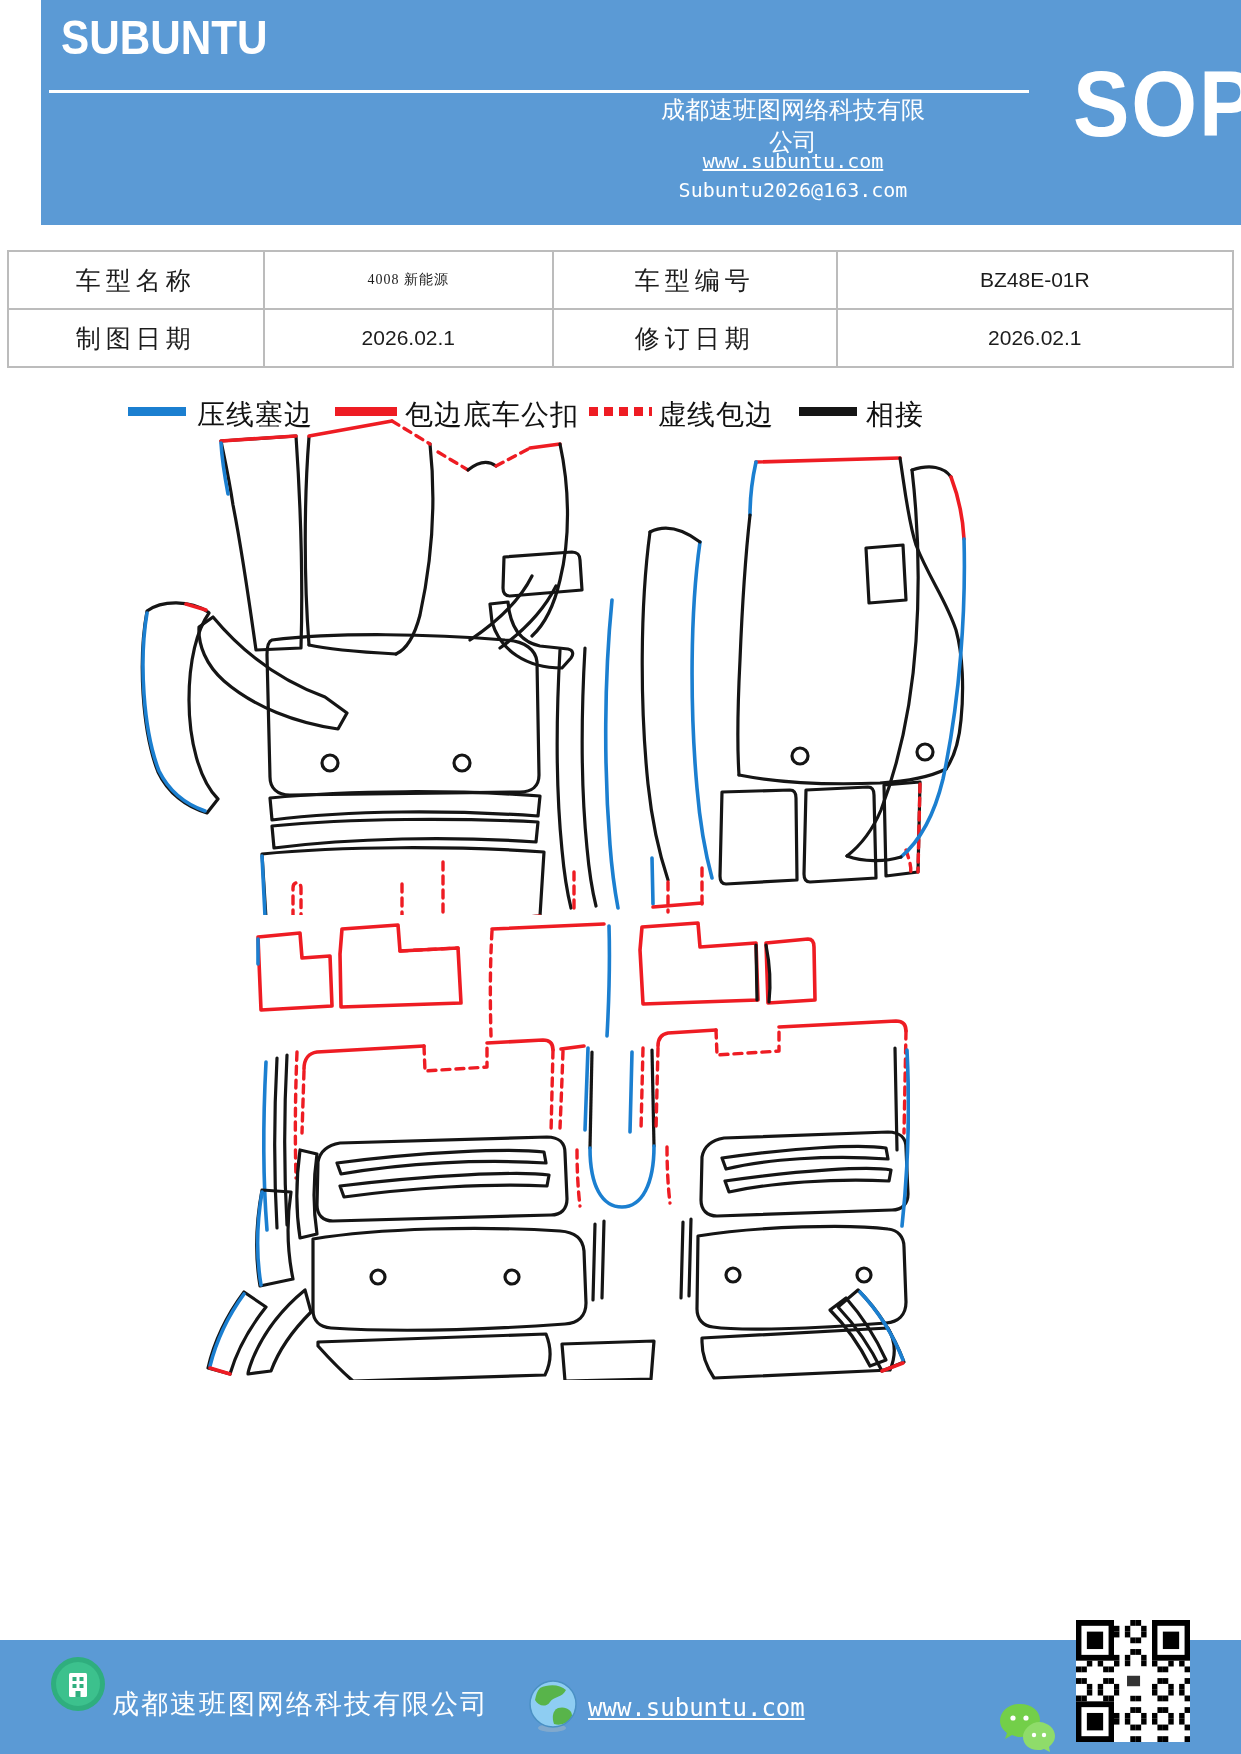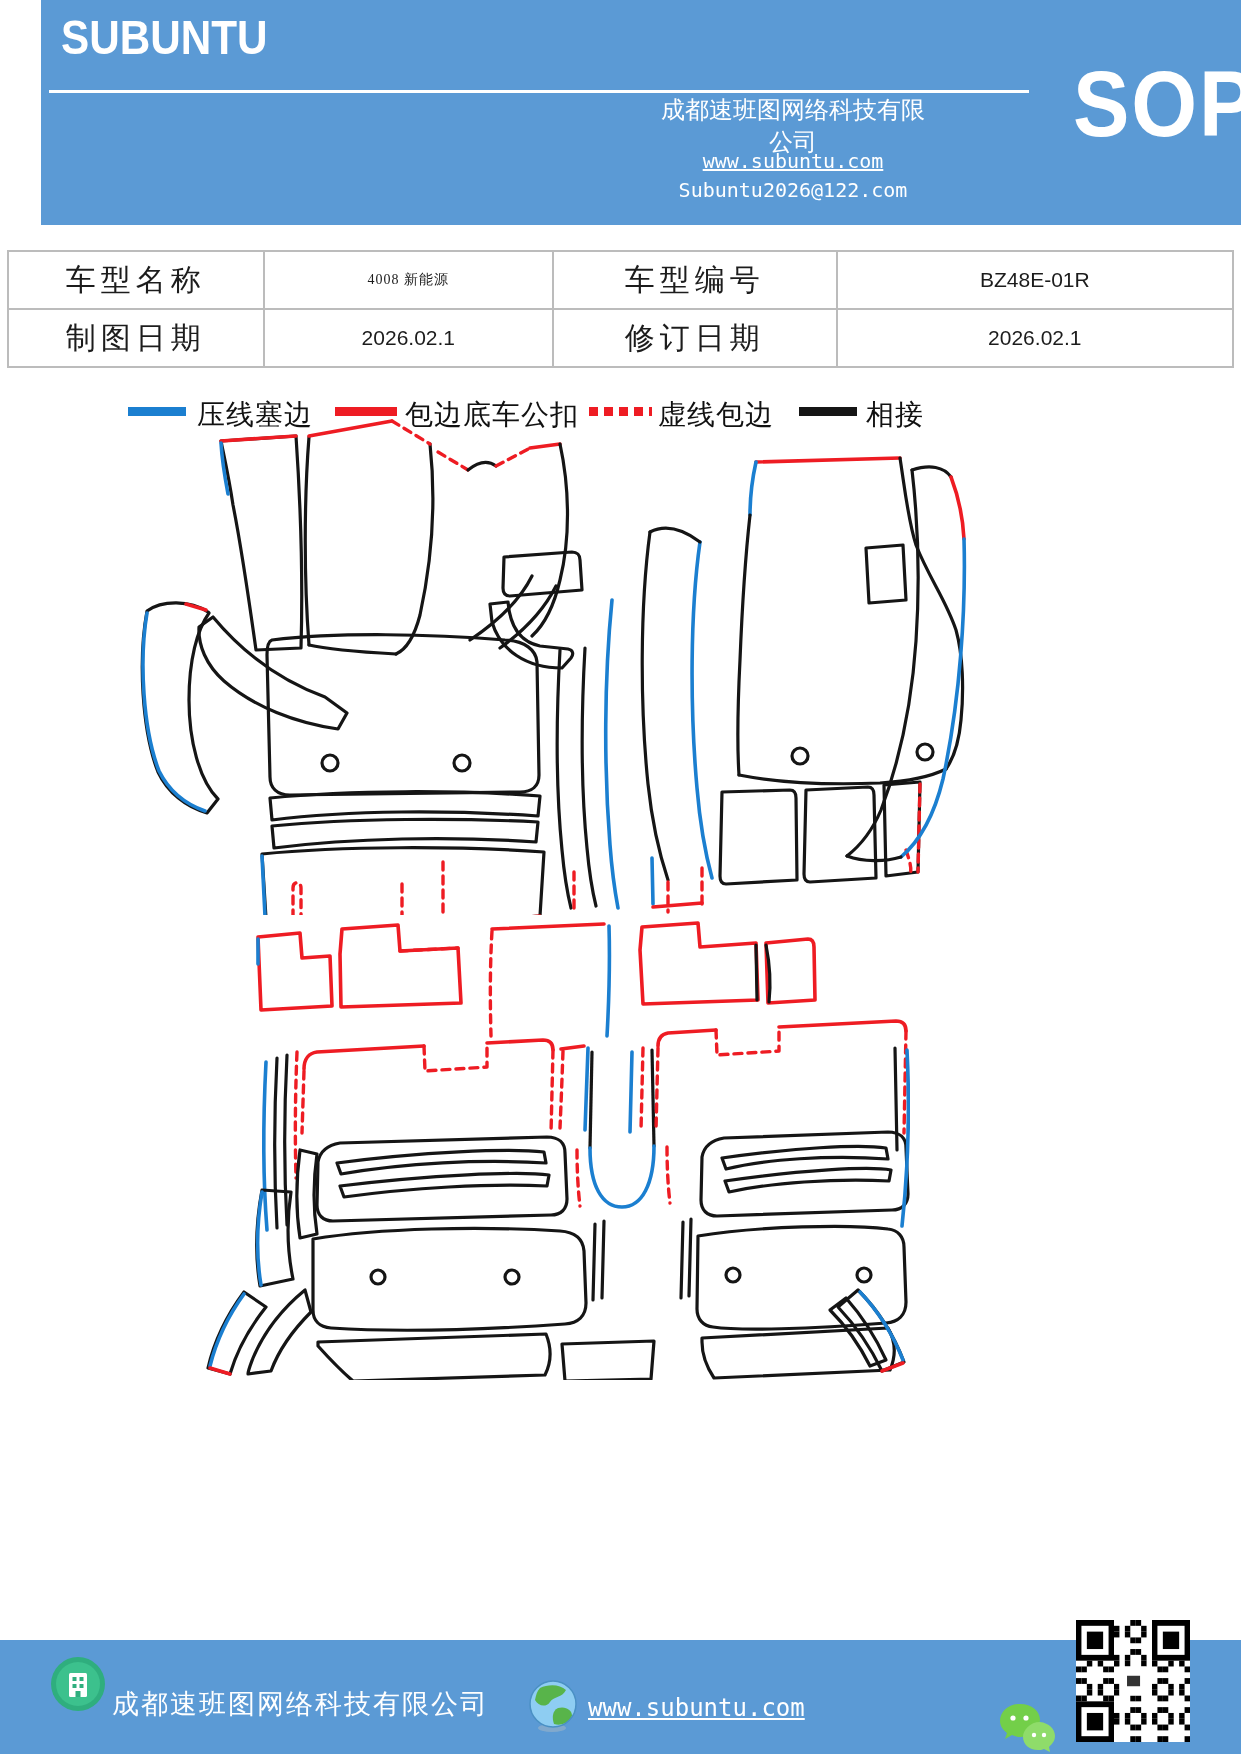--- a/index.html
+++ b/index.html
@@ -25,21 +25,21 @@
         font-size:20px;font-family:"DejaVu Sans Mono",monospace;text-decoration:underline;}
   .hdr-mail{position:absolute;left:612px;top:178px;width:280px;text-align:center;color:#fff;
         font-size:20px;font-family:"DejaVu Sans Mono",monospace;}
   .sop{position:absolute;left:1032px;top:52px;color:#fff;font-weight:700;font-size:92px;
         letter-spacing:2px;transform:scaleX(.92);transform-origin:left;}
 
   
   .info-table{position:absolute;left:7px;top:250px;width:1227px;border-collapse:collapse;}
   .info-table td{border:2px solid var(--table-border);height:54px;text-align:center;
         vertical-align:middle;color:var(--text-dark);}
-  .cell-label{font-size:30px;letter-spacing:5px;font-family:"Liberation Serif","DejaVu Serif",serif;}
+  .cell-label{font-size:25px;letter-spacing:5px;font-family:"Liberation Serif","DejaVu Serif",serif;}
   .cell-cn{font-size:14px;letter-spacing:1px;font-family:"Liberation Serif","DejaVu Serif",serif;}
   .cell-val{font-size:21px;font-family:"Liberation Sans",sans-serif;}
 
   
   .legend-label{position:absolute;top:396px;font-size:28px;color:#111;letter-spacing:1px;
         font-family:"Liberation Serif","DejaVu Serif",serif;}
   .legend-swatch{position:absolute;top:407px;height:9px;}
 
   
   svg.diagram{position:absolute;}
@@ -60,21 +60,21 @@
 </head>
 <body>
 
 <div class="page">
 
   <div class="header">
     <div class="logo">SUBUNTU</div>
     <div class="hline"></div>
     <div class="hdr-company">成都速班图网络科技有限公司</div>
     <div class="hdr-site">www.subuntu.com</div>
-    <div class="hdr-mail">Subuntu2026@122.com</div>
+    <div class="hdr-mail">Subuntu2026@163.com</div>
     <div class="sop">SOP</div>
   </div>
 
   <table class="info-table">
     <colgroup>
         <col style="width:256px">
         <col style="width:290px">
         <col style="width:284px">
         <col style="width:397px">
       </colgroup>

